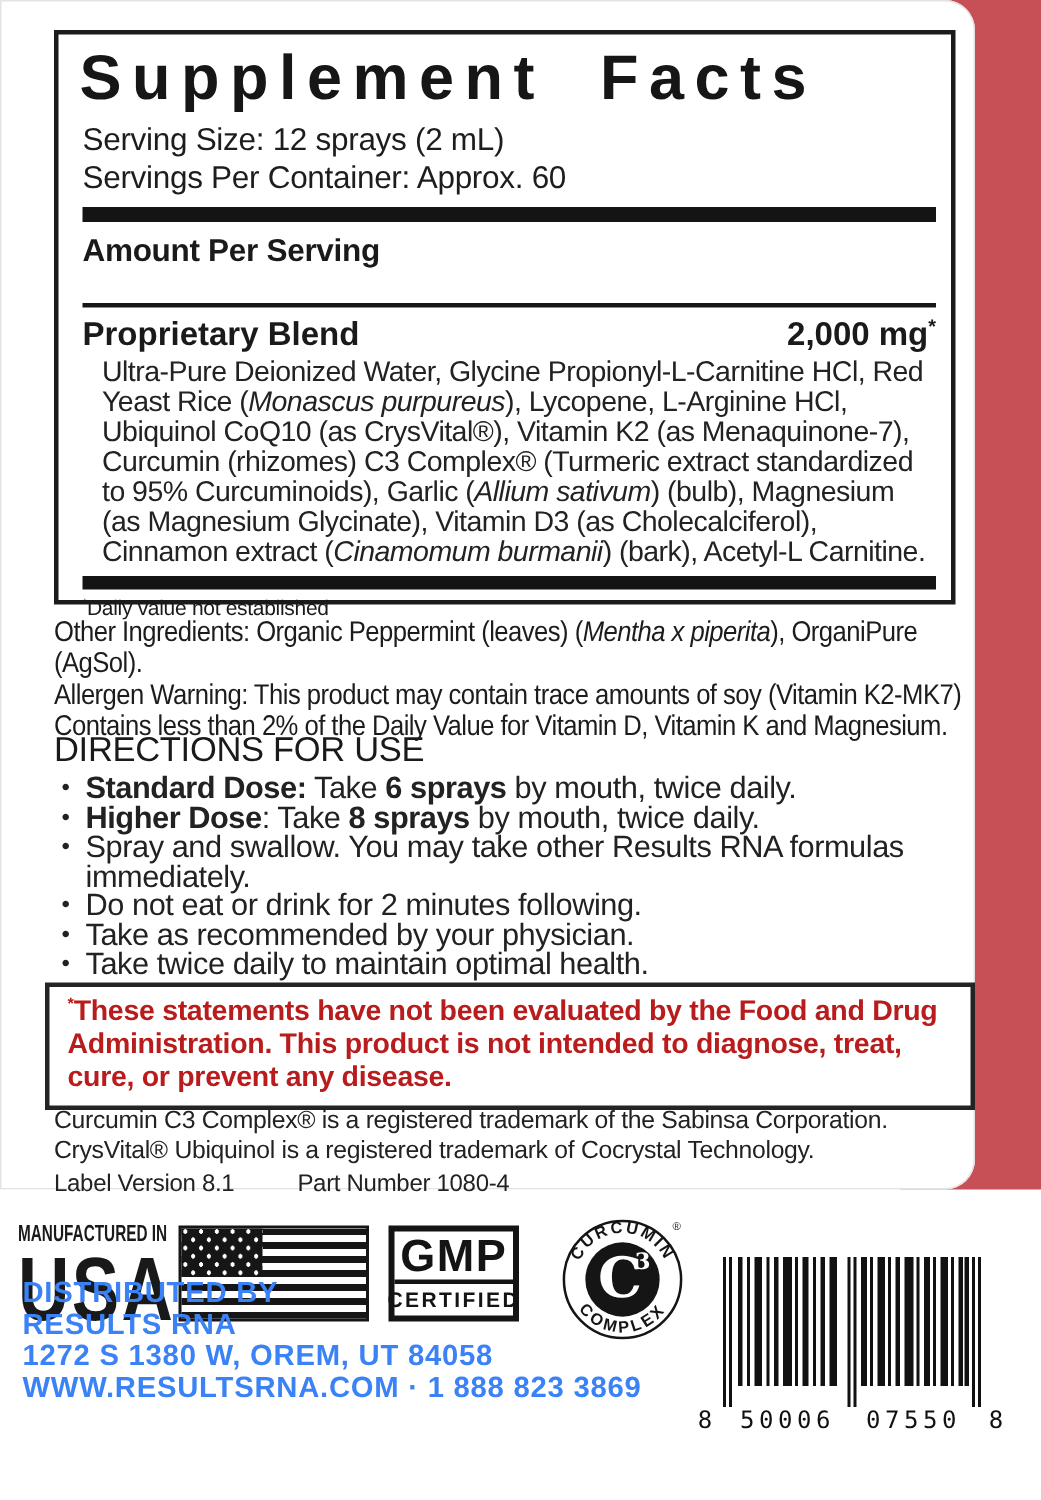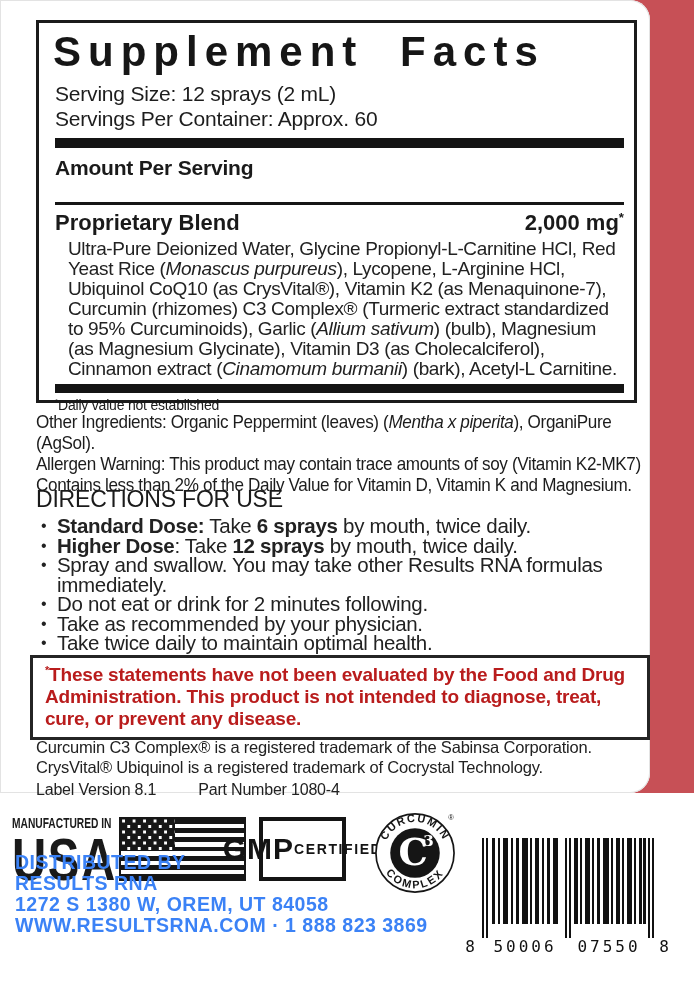--- a/index.html
+++ b/index.html
@@ -44,21 +44,21 @@
   
   .made-usa { position:absolute; left:12px; top:814px; }
   .made-usa .mi { display:block; font-size:15.5px; font-weight:bold; white-space:nowrap; transform:scaleX(0.66); transform-origin:left top; letter-spacing:0; }
   .made-usa .usa { display:block; font-size:60px; font-weight:bold; line-height:54px; letter-spacing:2px; white-space:nowrap; transform:scaleX(0.79); transform-origin:left top; margin-top:1px; color:#191919; }
 
   .flag { position:absolute; left:119px; top:817px; width:127px; height:64px; border:2px solid #161616; background:repeating-linear-gradient(180deg,#161616 0 4.62px,#ffffff 4.62px 9.24px); }
   .flag .canton { position:absolute; left:0; top:0; width:54px; height:32.4px; background-color:#161616;
     background-image:radial-gradient(circle,#fff 1.4px,transparent 1.6px),radial-gradient(circle,#fff 1.4px,transparent 1.6px);
     background-size:10.5px 11px,10.5px 11px; background-position:2.5px 2px,7.8px 7.5px; }
 
-  .gmp { position:absolute; left:259px; top:817px; width:87px; height:64px; border:4px solid #141414; background:#fff; display:flex; flex-direction:row; align-items:center; justify-content:center; }
+  .gmp { position:absolute; left:259px; top:817px; width:87px; height:64px; border:4px solid #141414; background:#fff; display:flex; flex-direction:column; align-items:center; justify-content:center; }
   .gmp .gmp-top { font-size:30px; font-weight:bold; letter-spacing:1px; line-height:28px; color:#141414; }
   .gmp .gmp-rule { width:80px; border-top:3px solid #141414; margin:1px 0 2px; }
   .gmp .gmp-bottom { font-size:14px; font-weight:bold; letter-spacing:1.6px; color:#141414; }
 
   .c3-logo { position:absolute; left:373px; top:811px; width:84px; height:84px; }
 
   .barcode-wrap { position:absolute; left:462px; top:838px; width:212px; height:118px; }
   .barcode-digits { font-family:"DejaVu Sans Mono", monospace; font-size:16px; fill:#111; }
 
   .distributed { position:absolute; left:15px; top:852px; font-size:19.5px; font-weight:bold; line-height:21px; letter-spacing:0.5px; color:#3b82f6; }
@@ -90,21 +90,21 @@
   <div class="other-ing">
     <div><span>Other Ingredients: Organic Peppermint (leaves) (</span><span style="font-style: italic;">Mentha x piperita</span><span>), OrganiPure (AgSol).</span></div>
     <div>Allergen Warning: This product may contain trace amounts of soy (Vitamin K2-MK7)</div>
     <div>Contains less than 2% of the Daily Value for Vitamin D, Vitamin K and Magnesium.</div>
   </div>
 
   <div class="directions">
     <h2>DIRECTIONS FOR USE</h2>
     <ul>
       <li><span style="font-weight: bold;">Standard Dose:</span><span> Take </span><span style="font-weight: bold;">6 sprays</span><span> by mouth, twice daily.</span></li>
-      <li><span style="font-weight: bold;">Higher Dose</span><span>: Take </span><span style="font-weight: bold;">12 sprays</span><span> by mouth, twice daily.</span></li>
+      <li><span style="font-weight: bold;">Higher Dose</span><span>: Take </span><span style="font-weight: bold;">8 sprays</span><span> by mouth, twice daily.</span></li>
       <li><span>Spray and swallow. You may take other Results RNA formulas immediately.</span></li>
       <li><span>Do not eat or drink for 2 minutes following.</span></li>
       <li><span>Take as recommended by your physician.</span></li>
       <li><span>Take twice daily to maintain optimal health.</span></li>
     </ul>
   </div>
 
   <div class="disclaimer"><sup>*</sup><span>These statements have not been evaluated by the Food and Drug Administration. This product is not intended to diagnose, treat, cure, or prevent any disease.</span></div>
 
   <div class="trademarks">

